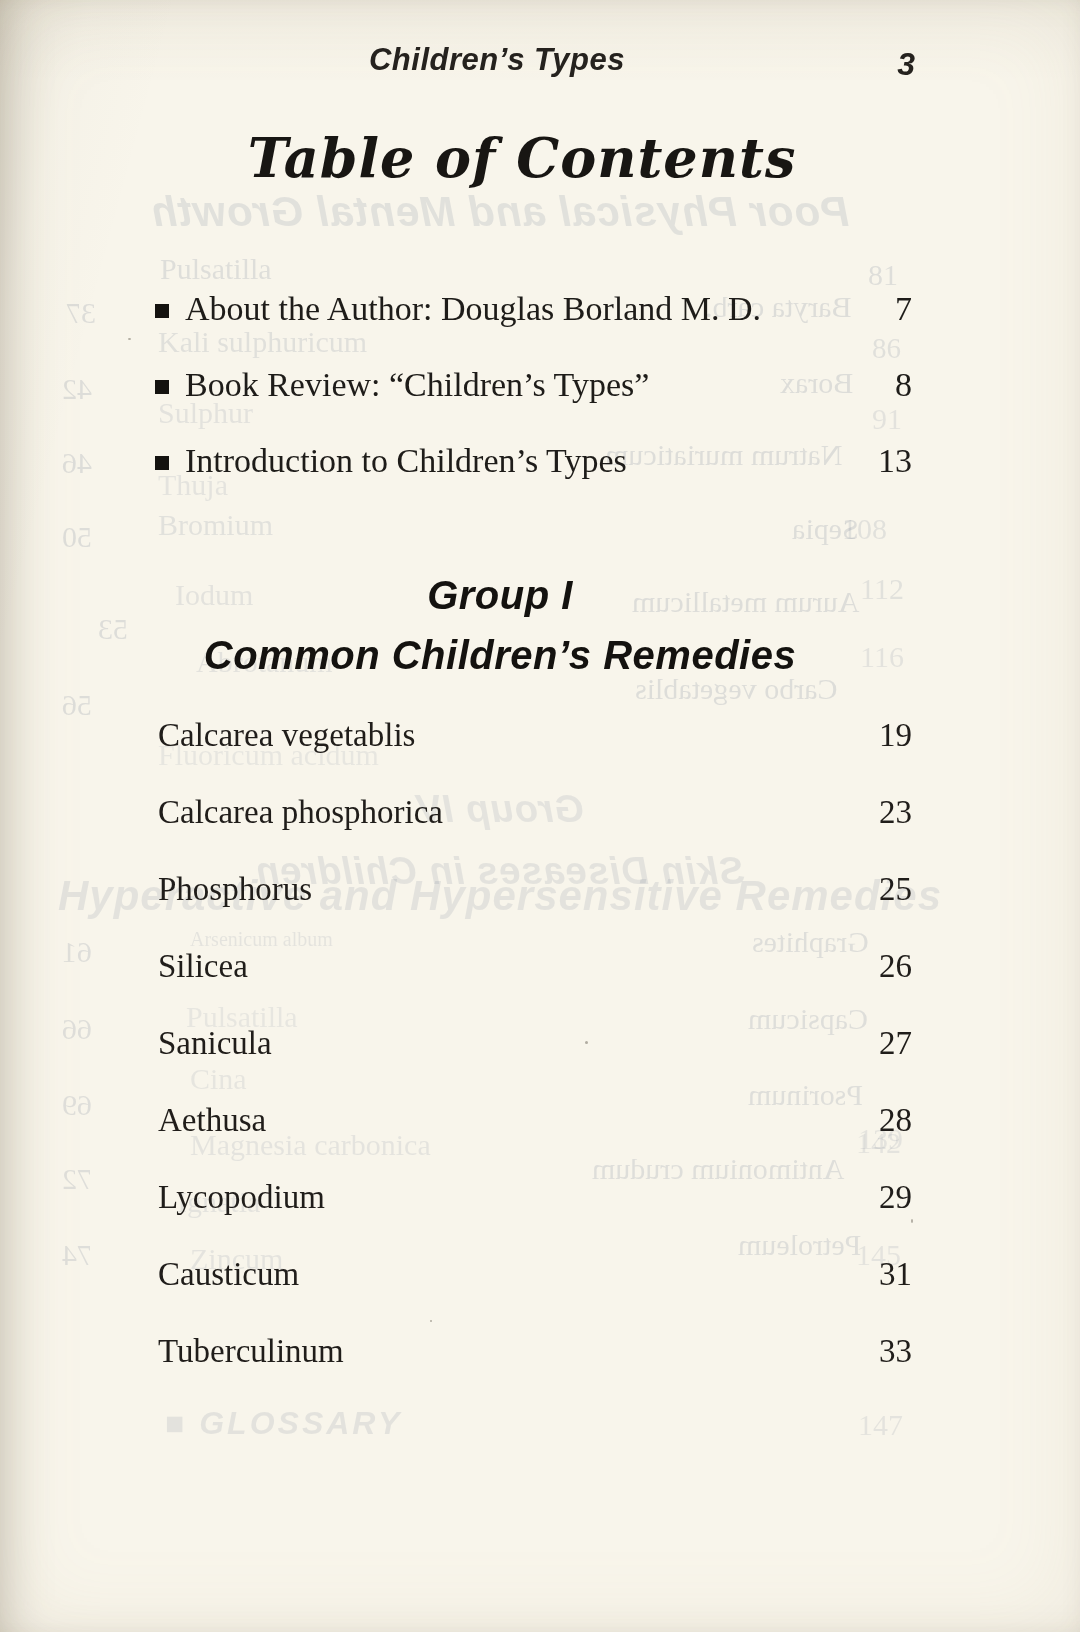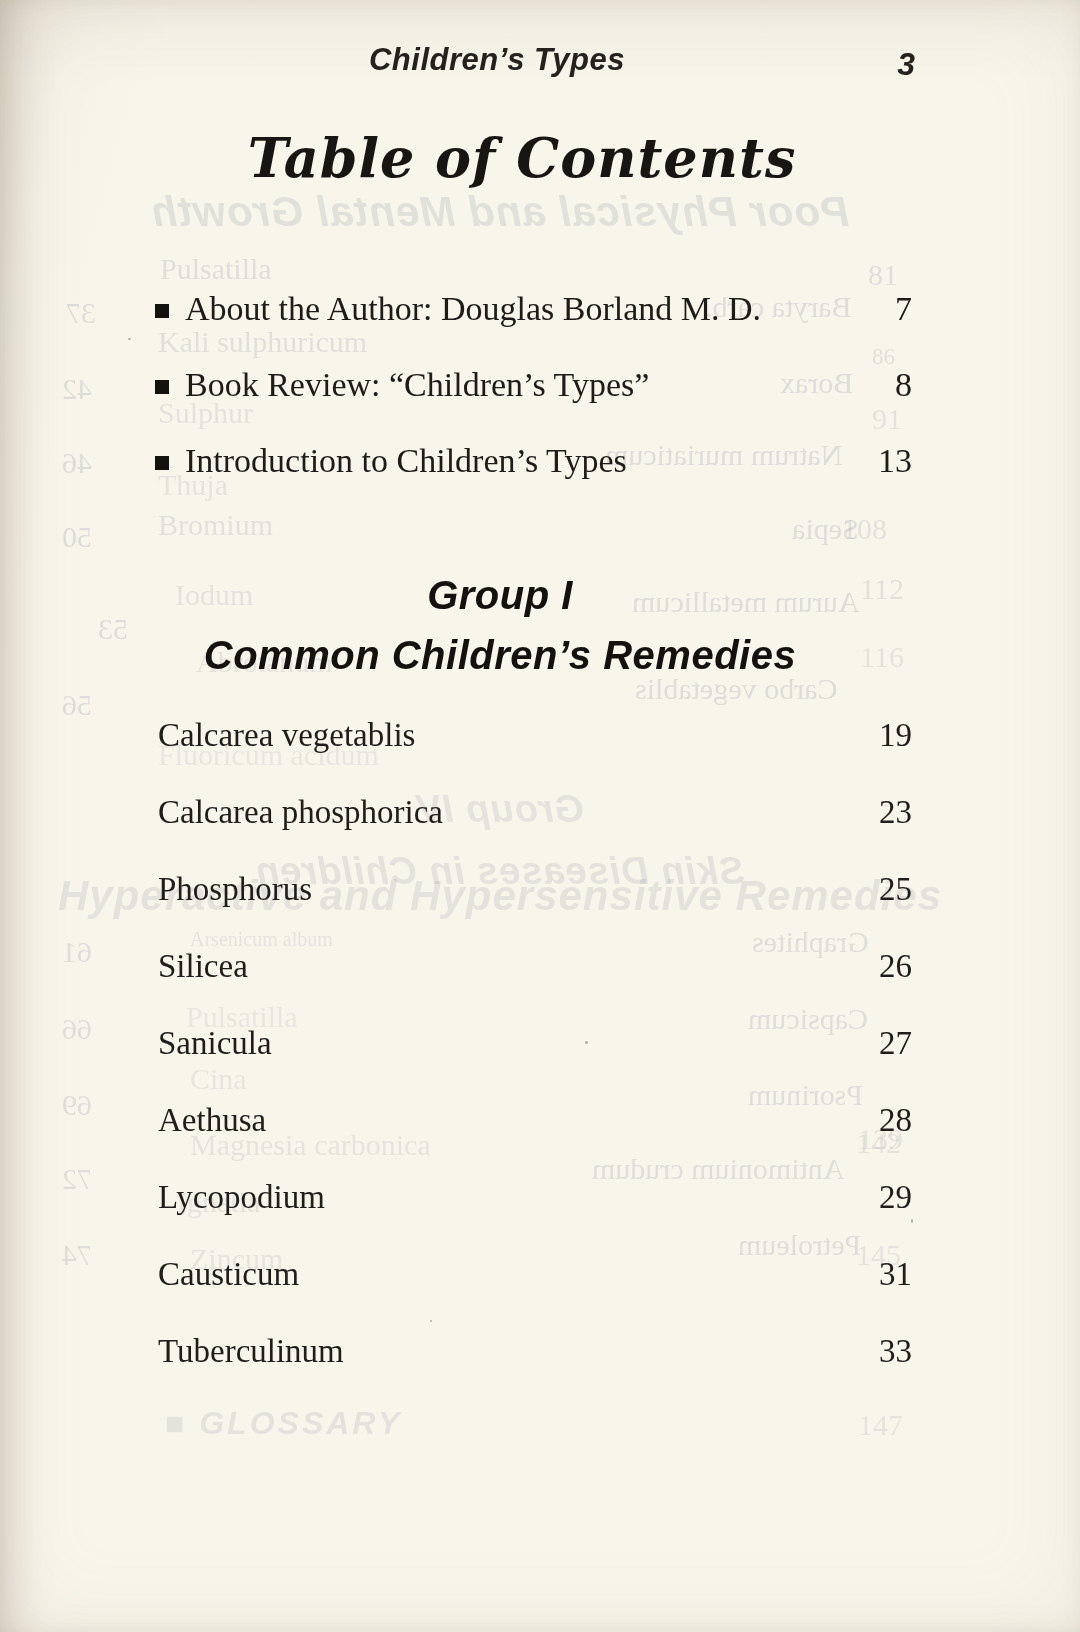--- a/index.html
+++ b/index.html
@@ -103,21 +103,21 @@
 
 <div class="page">
 
   <div class="ghost-layer" id="ghost-layer">
       <div class="ghost ghost-sans" style="top: 188px; left: 0px; right: 80px; text-align: center; font-size: 42px; opacity: 0.14; transform: scaleX(-1);">Poor Physical and Mental Growth</div>
       <div class="ghost" style="top: 252px; left: 160px; font-size: 30px; opacity: 0.16;">Pulsatilla</div>
       <div class="ghost" style="top: 258px; left: 868px; font-size: 30px; opacity: 0.16;">81</div>
       <div class="ghost" style="top: 296px; left: 66px; font-size: 30px; opacity: 0.17; transform: scaleX(-1);">37</div>
       <div class="ghost" style="top: 290px; left: 705px; font-size: 30px; opacity: 0.17; transform: scaleX(-1);">Baryta carb.</div>
       <div class="ghost" style="top: 325px; left: 158px; font-size: 30px; opacity: 0.15;">Kali sulphuricum</div>
-      <div class="ghost" style="top: 332px; left: 872px; font-size: 23px; opacity: 0.15; margin-top: 12px;">86</div>
+      <div class="ghost" style="top: 332px; left: 872px; font-size: 29px; opacity: 0.15;">86</div>
       <div class="ghost" style="top: 372px; left: 62px; font-size: 30px; opacity: 0.17; transform: scaleX(-1);">42</div>
       <div class="ghost" style="top: 366px; left: 780px; font-size: 30px; opacity: 0.17; transform: scaleX(-1);">Borax</div>
       <div class="ghost" style="top: 396px; left: 158px; font-size: 30px; opacity: 0.13;">Sulphur</div>
       <div class="ghost" style="top: 402px; left: 872px; font-size: 30px; opacity: 0.13;">91</div>
       <div class="ghost" style="top: 446px; left: 62px; font-size: 30px; opacity: 0.17; transform: scaleX(-1);">46</div>
       <div class="ghost" style="top: 438px; left: 605px; font-size: 30px; opacity: 0.17; transform: scaleX(-1);">Natrum muriaticum</div>
       <div class="ghost" style="top: 468px; left: 158px; font-size: 30px; opacity: 0.12;">Thuja</div>
       <div class="ghost" style="top: 508px; left: 158px; font-size: 30px; opacity: 0.14;">Bromium</div>
       <div class="ghost" style="top: 512px; left: 842px; font-size: 30px; opacity: 0.14;">108</div>
       <div class="ghost" style="top: 520px; left: 62px; font-size: 30px; opacity: 0.17; transform: scaleX(-1);">50</div>

